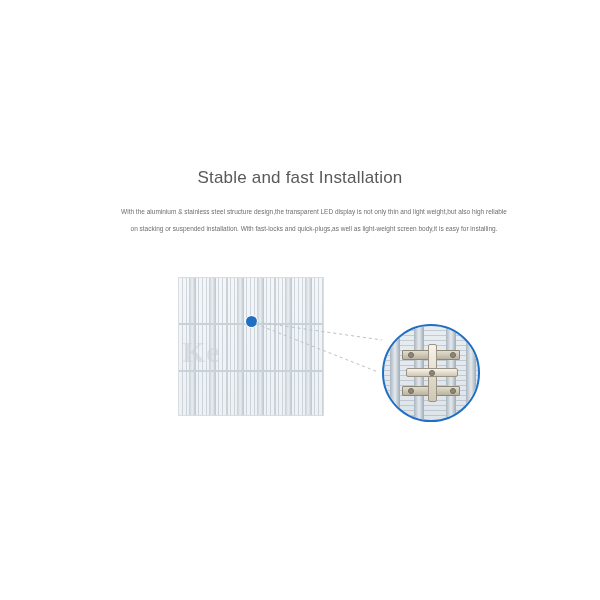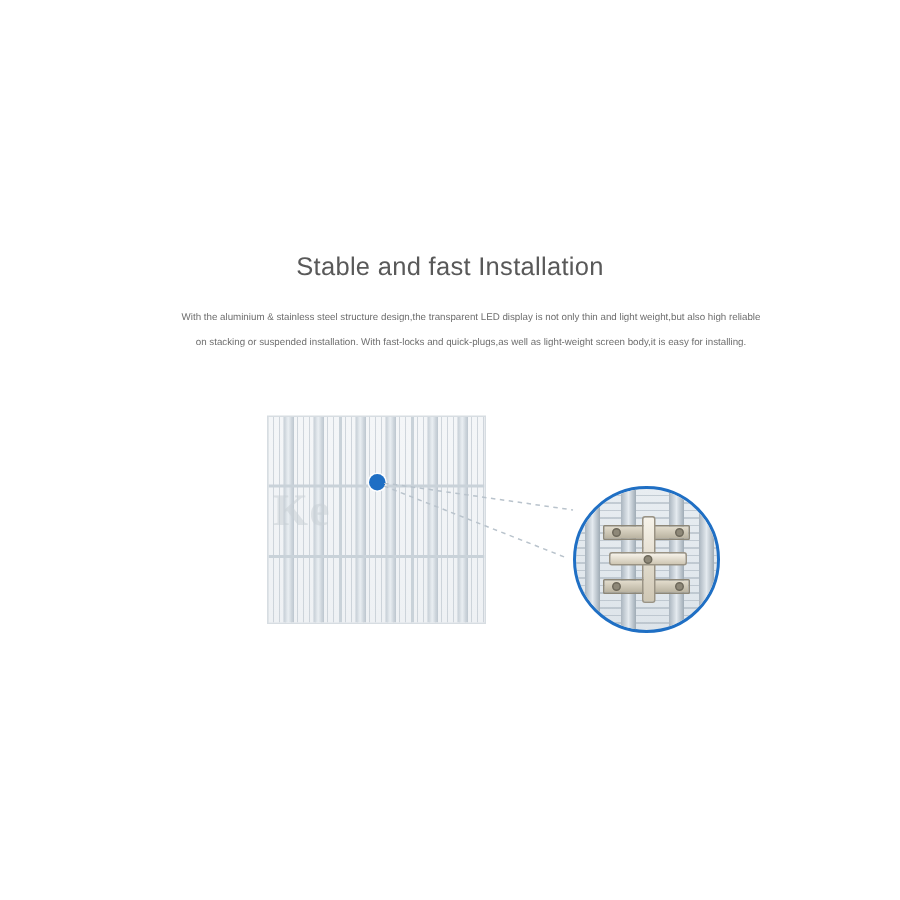--- a/index.html
+++ b/index.html
@@ -86,21 +86,21 @@
   .panel .vsplit {
     position: absolute;
     top: 0;
     bottom: 0;
     width: 2px;
     background: #c9d2d9;
   }
   .watermark {
     position: absolute;
     left: 182px;
-    top: 324px;
+    top: 335px;
     font-size: 30px;
     color: rgba(200,208,214,0.55);
     font-weight: bold;
     letter-spacing: 1px;
     font-family: "Liberation Serif", serif;
   }
   .hotspot {
     position: absolute;
     left: 246px;
     top: 316px;

